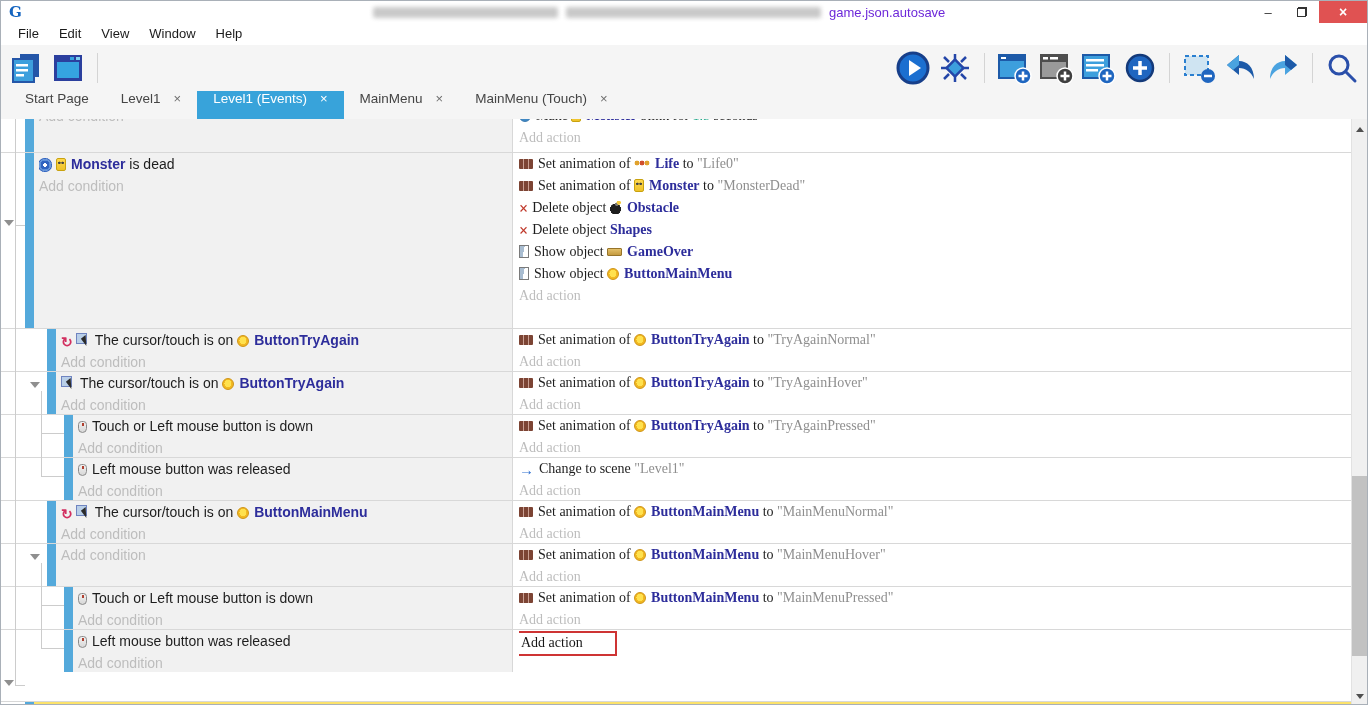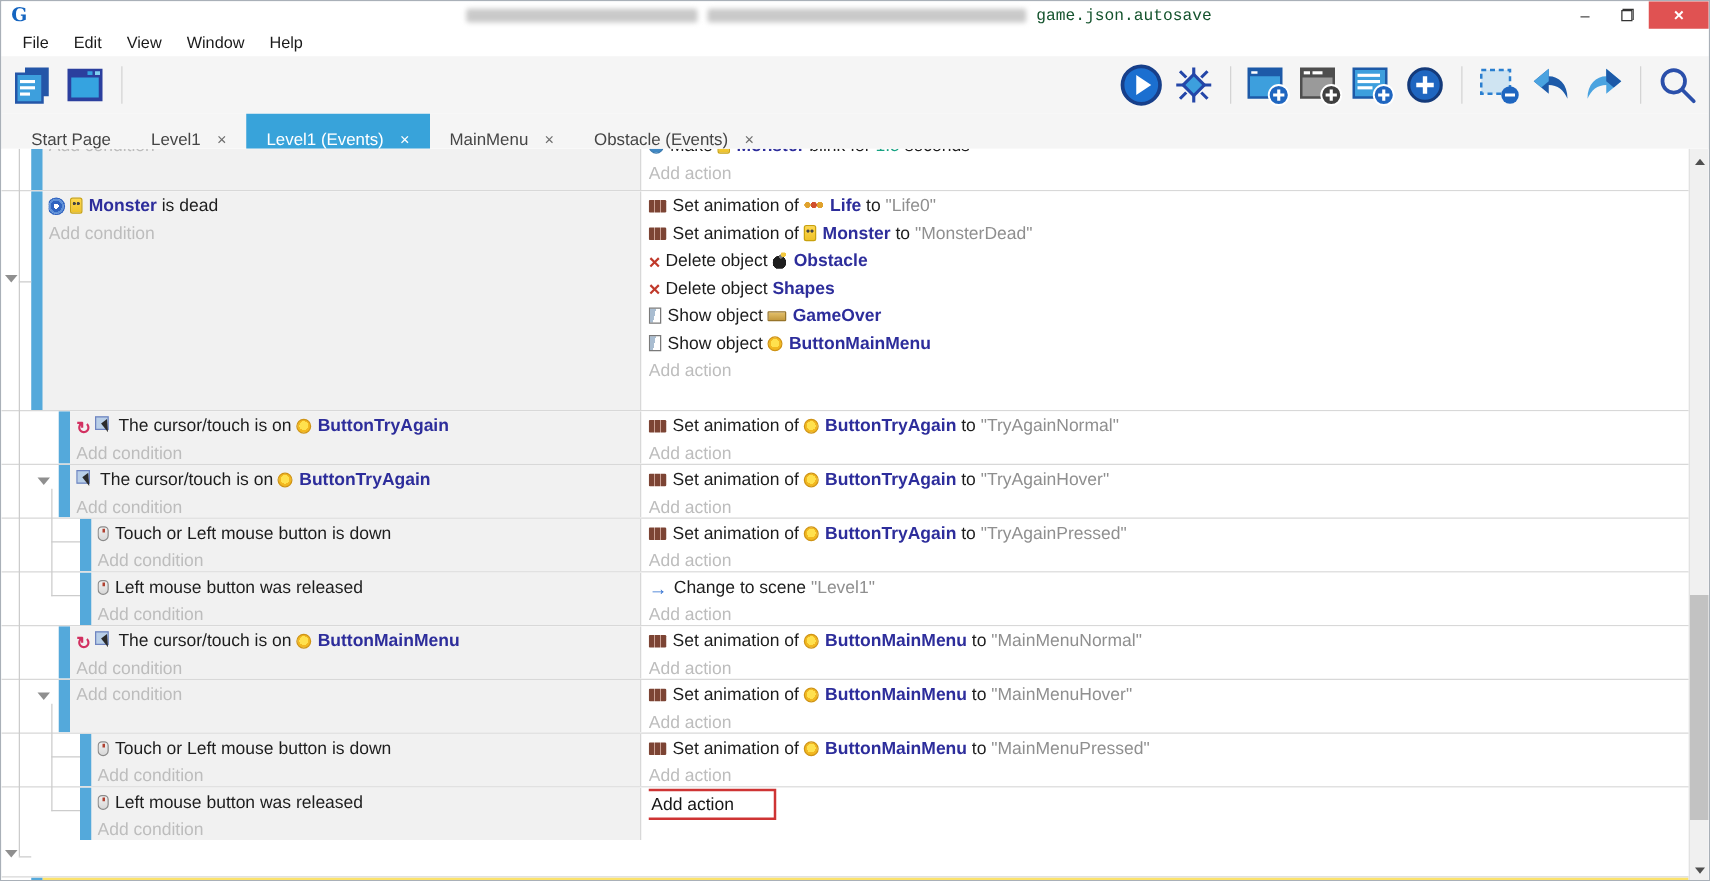--- a/index.html
+++ b/index.html
@@ -6,54 +6,54 @@
   html,body { width:1368px; height:705px; overflow:hidden; }
   body { font-family:"Liberation Sans", sans-serif; background:#fff; }
   .app { position:relative; width:1368px; height:705px; background:#fff; border:1px solid #a9b0b8; overflow:hidden; }
 
   
   .titlebar { position:relative; height:22px; background:#fff; display:flex; align-items:center; }
   .logo { margin-left:8px; color:#1565c0; font-weight:bold; font-size:15px; font-family:"DejaVu Serif", serif; line-height:18px; }
   .title-group { position:absolute; left:372px; top:0; height:22px; display:flex; align-items:center; gap:8px; }
   .redact { height:11px; background:#c9c9c9; border-radius:2px; filter:blur(2px); }
   .r1 { width:185px; } .r2 { width:255px; }
-  .title-text { font-size:13px; color:#14532d;font-family:Liberation Mono, monospace; }
+  .title-text { font-size:13px; color:#6d28d9; }
   .win-controls { position:absolute; right:0; top:0; height:22px; display:flex; }
   .win-btn { width:34px; height:22px; display:flex; align-items:center; justify-content:center; font-size:13px; color:#333; cursor:default; }
   .win-btn.close { width:48px; background:#e05252; color:#fff; font-size:14px; font-weight:bold; }
   .win-restore { width:10px; height:10px; position:relative; display:inline-block; }
   .win-restore::before { content:""; position:absolute; top:0; right:0; width:7px; height:7px; border:1px solid #333; }
   .win-restore::after { content:""; position:absolute; bottom:0; left:0; width:7px; height:7px; border:1px solid #333; background:#fff; }
 
   
   .menubar { height:22px; background:#fff; display:flex; align-items:center; padding-left:7px; }
   .menu-item { font-size:13px; color:#1a1a1a; padding:0 10px; height:22px; line-height:22px; }
 
   
   .toolbar { height:46px; background:#f5f5f5; display:flex; align-items:center; justify-content:space-between; padding:0 6px; }
   .tb-group { display:flex; align-items:center; gap:4px; }
   .tbi { width:38px; height:40px; display:flex; align-items:center; justify-content:center; }
   .tb-divider { width:1px; height:30px; background:#d4d4d4; margin:0 6px; }
 
   
   .tabbar { height:28px; background:#f5f5f5; display:flex; align-items:stretch; padding-left:8px; }
-  .tab { display:flex; align-items:flex-end; gap:13px; padding:0 16px; font-size:13.5px; color:#454545; white-space:nowrap; }
+  .tab { display:flex; align-items:flex-start; gap:13px; padding:0 16px; font-size:13.5px; color:#454545; white-space:nowrap; }
   .tab .tab-close { font-size:13px; color:#6e6e6e; }
   .tab.active { background:#38a3da; color:#fff; }
   .tab.active .tab-close { color:#fff; }
 
   
   .events { position:relative; height:587px; background:#fff; overflow:hidden; }
   .rows { position:absolute; left:0; top:0; right:16px; bottom:0; }
   .ev-row { position:relative; border-top:1px solid #d8d8d8; background:#fff; overflow:hidden; }
   .ev-row.first { border-top:none; }
   .bar { position:absolute; top:0; bottom:0; width:9px; background:#54a9db; }
   .cond-cell { position:absolute; top:0; bottom:0; background:#f1f1f1; }
   .cl { margin-left:14px; }
-  .act-cell { position:absolute; left:511px; right:0; top:0; bottom:0; border-left:1px solid #d8d8d8; background:#fff; padding-left:6px; }
+  .act-cell { position:absolute; left:511px; right:0; top:0; bottom:0; border-left:1px solid #d8d8d8; background:#fff; padding-left:6px;font-family:Liberation Serif, serif; }
   .clip .cl, .clip .al-wrap { margin-top:-14px; }
   .line { line-height:22px; font-size:14px; color:#1d1d1d; white-space:nowrap; overflow:hidden; }
   .line.ph { color:#bdbdbd; }
   .obj { color:#2d2d9b; font-weight:bold; }
   .param { color:#8f8f8f; }
   .num { color:#18a383; }
   .hl-box { display:inline-block; border:2px solid #ce3434; line-height:20px; padding:0 32px 1px 5px; margin:1px 0 0 -5px; color:#161616; }
   .comment-cell { position:absolute; left:33px; right:0; top:0; bottom:0; background:#fbe26b; padding:5px 0 0 7px; font-size:14px; color:#3c3c3c; }
 
   
@@ -232,21 +232,21 @@
       </div>
       <div class="tab active">
         <span>Level1 (Events)</span>
         <span class="tab-close">×</span>
       </div>
       <div class="tab">
         <span>MainMenu</span>
         <span class="tab-close">×</span>
       </div>
       <div class="tab">
-        <span>Obstacle (Events)</span>
+        <span>MainMenu (Touch)</span>
         <span class="tab-close">×</span>
       </div>
     </div>
 
   <div class="events">
     <div class="rows">
         <div class="ev-row first clip" style="height: 33px;">
           <div class="cond-cell" style="left: 24px; width: 487px;">
             <div class="cl">
               <div class="line ph">Add condition</div>

